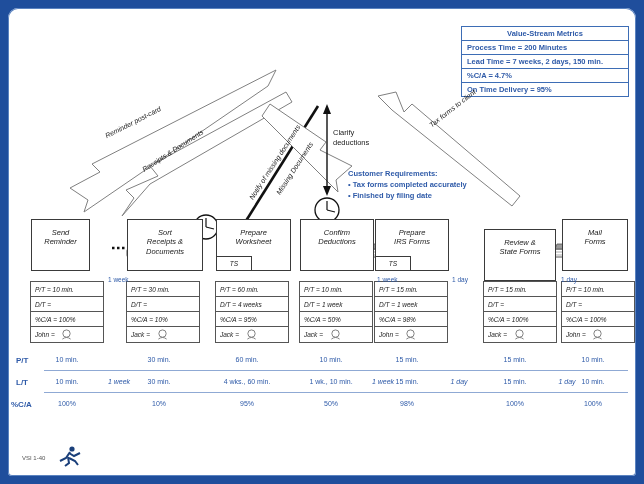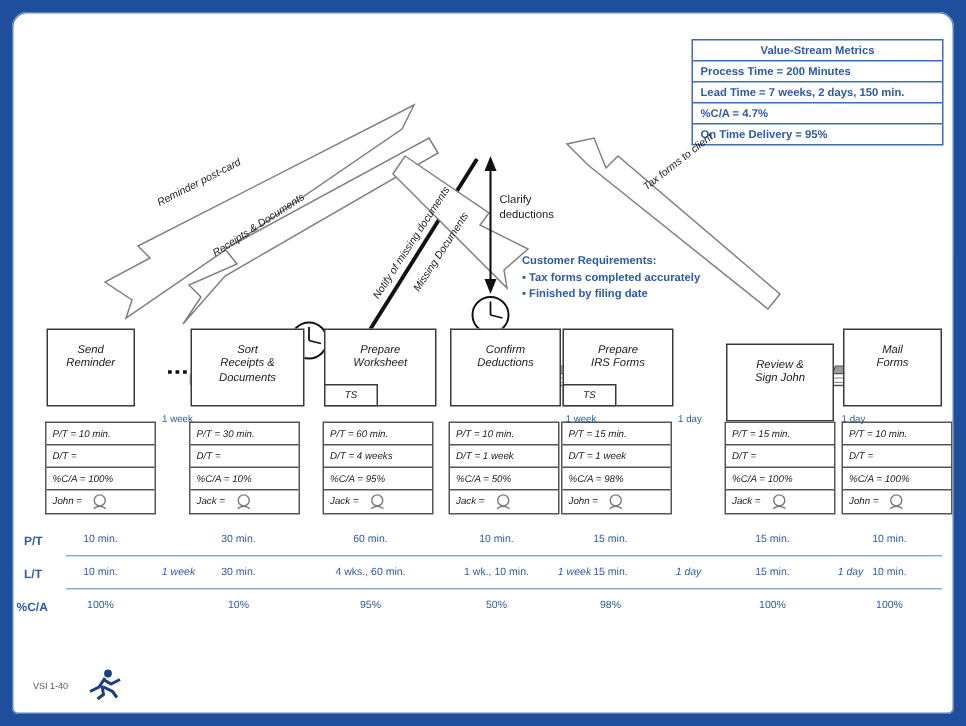--- a/index.html
+++ b/index.html
@@ -201,21 +201,21 @@
       <div class="pbox" style="left: 375px; top: 219px; width: 74px; height: 52px;">
         <div class="plabel">
           <div>Prepare</div>
           <div>IRS Forms</div>
         </div>
         <div class="ts">TS</div>
       </div>
       <div class="pbox" style="left: 484px; top: 229px; width: 72px; height: 52px;">
         <div class="plabel">
           <div>Review &amp;</div>
-          <div>Sign John</div>
+          <div>State Forms</div>
         </div>
       </div>
       <div class="pbox" style="left: 562px; top: 219px; width: 66px; height: 52px;">
         <div class="plabel">
           <div>Mail</div>
           <div>Forms</div>
         </div>
       </div>
     </div>
 

